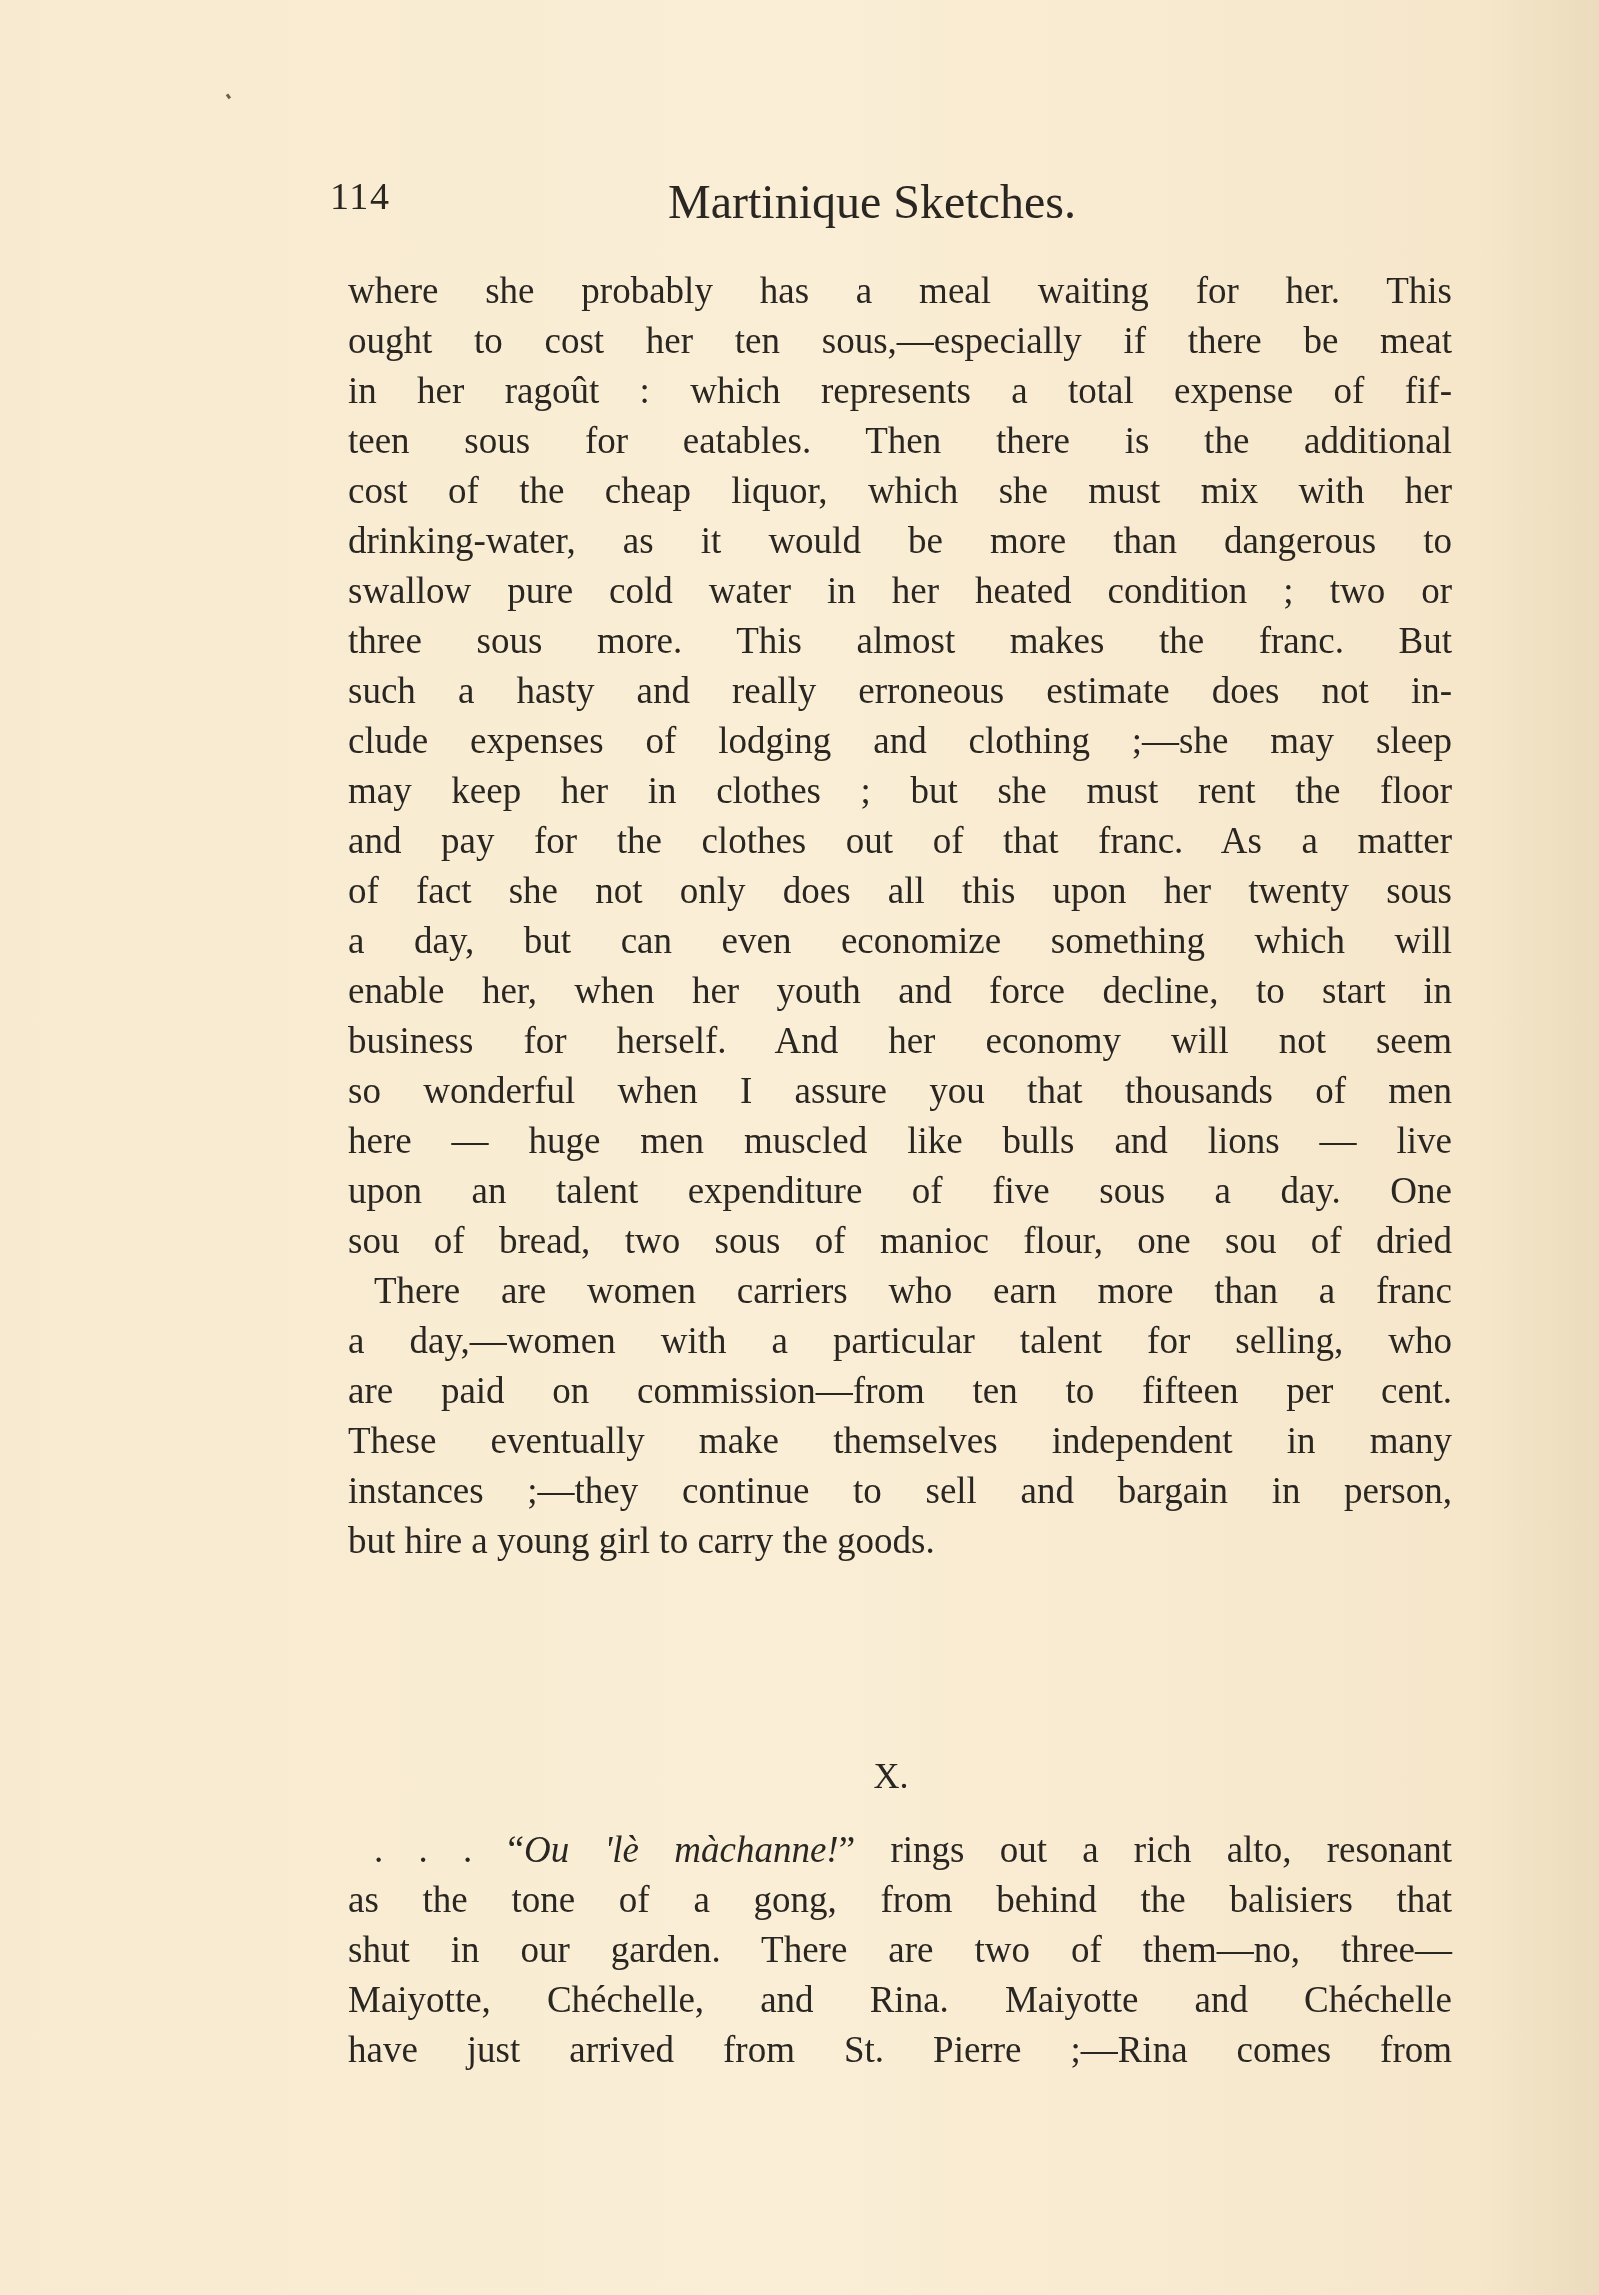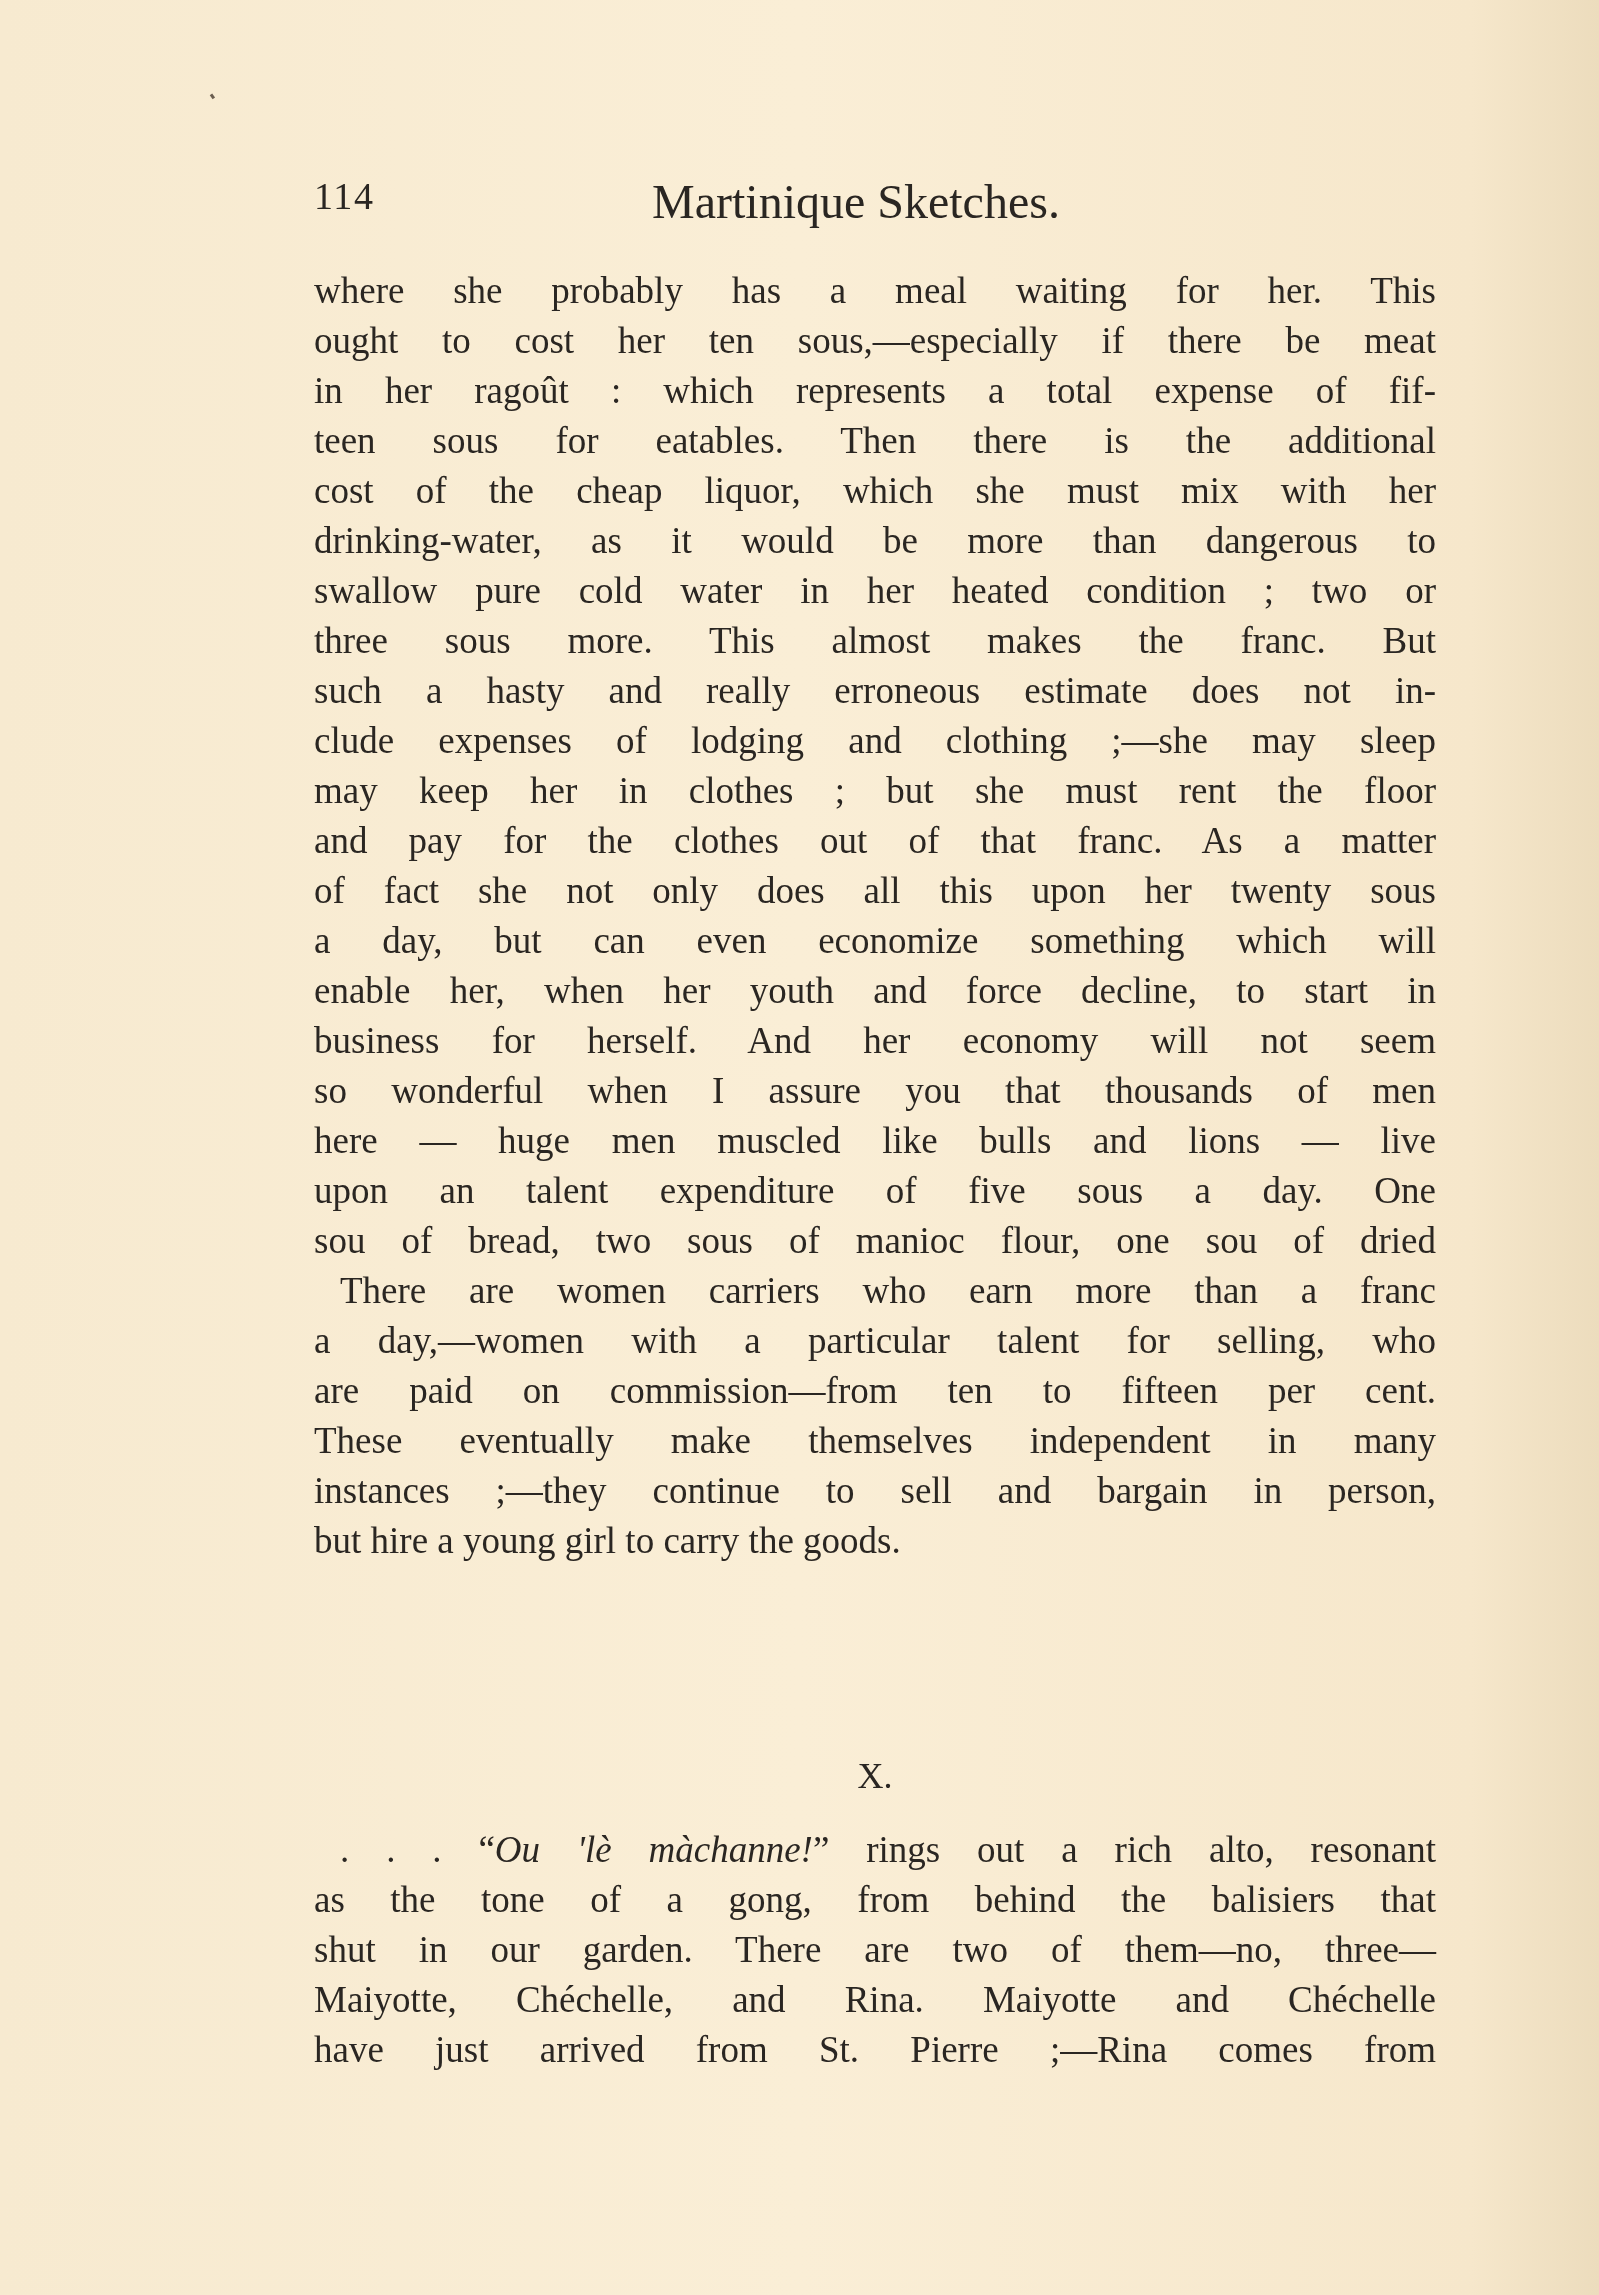--- a/index.html
+++ b/index.html
@@ -4,39 +4,39 @@
 <style>
   html, body { margin: 0; padding: 0; }
   body {
     width: 1599px; height: 2295px; overflow: hidden;
     background: #f8ebd2;
     background-image: linear-gradient(90deg, #f7ead0 0%, #faeed6 50%, #f6e7cb 92%, #ecdcbd 100%);
     font-family: "Liberation Serif", "DejaVu Serif", serif;
     color: #2a2622;
     position: relative;
   }
-  .page { position: absolute; left: 0; top: 0; width: 1288px; height: 2295px; }
+  .page { position: absolute; left: 16px; top: 0; width: 1288px; height: 2295px; }
   .running-head {
     position: absolute; top: 174px; left: 314px; width: 1122px; height: 61px;
   }
   .page-number {
     position: absolute; left: 0; top: 0;
     font-size: 38px; letter-spacing: 1.7px;
   }
   .running-title {
     position: absolute; left: 338px; top: 0;
     font-size: 48px; 
   }
   .body-text {
     position: absolute; left: 314px; top: 266px; width: 1122px;
     font-size: 37px; line-height: 50px;
   }
   .line {
     display: block; text-align: justify; text-align-last: justify;
-    white-space: nowrap; height: 50px;
+    white-space: nowrap; height: 50px; margin-left: 18px;
   }
   .line.last { text-align-last: left; }
   .line.indent { padding-left: 26px; }
   .section-heading {
     position: absolute; top: 1755px; left: 314px; width: 1122px;
     text-align: center; font-size: 36px;
   }
   .section-text {
     position: absolute; left: 314px; top: 1825px; width: 1122px;
     font-size: 37px; line-height: 50px;

